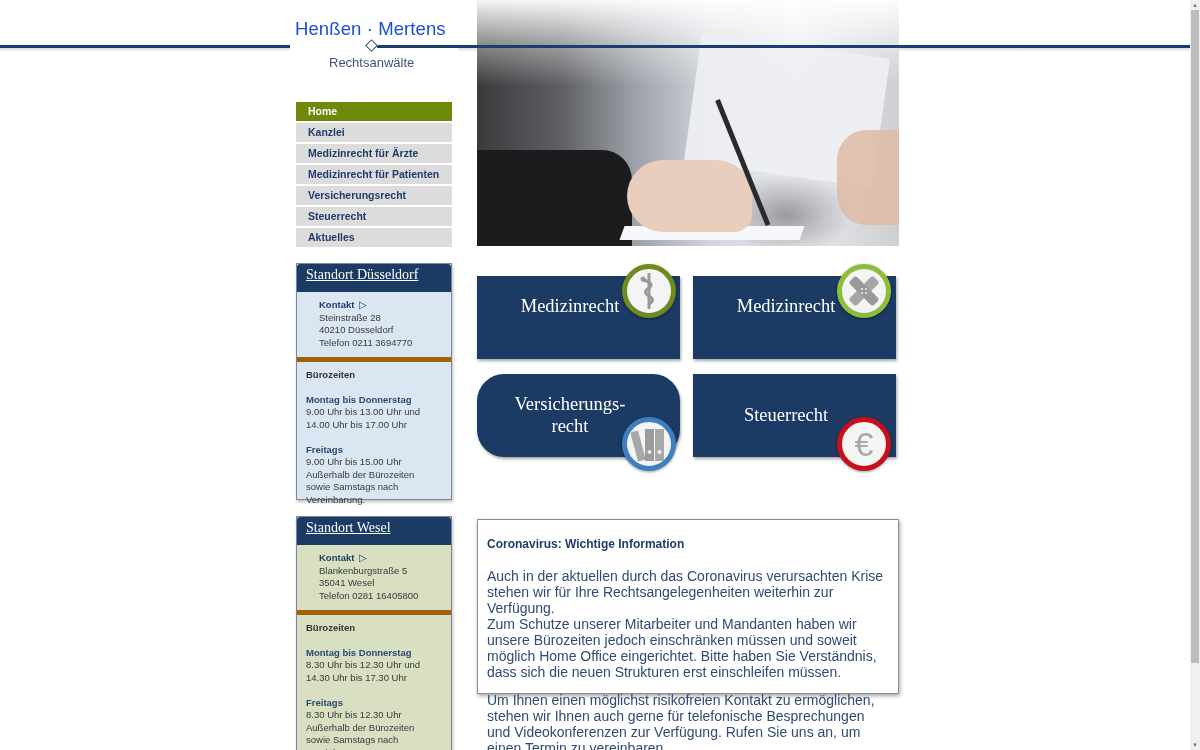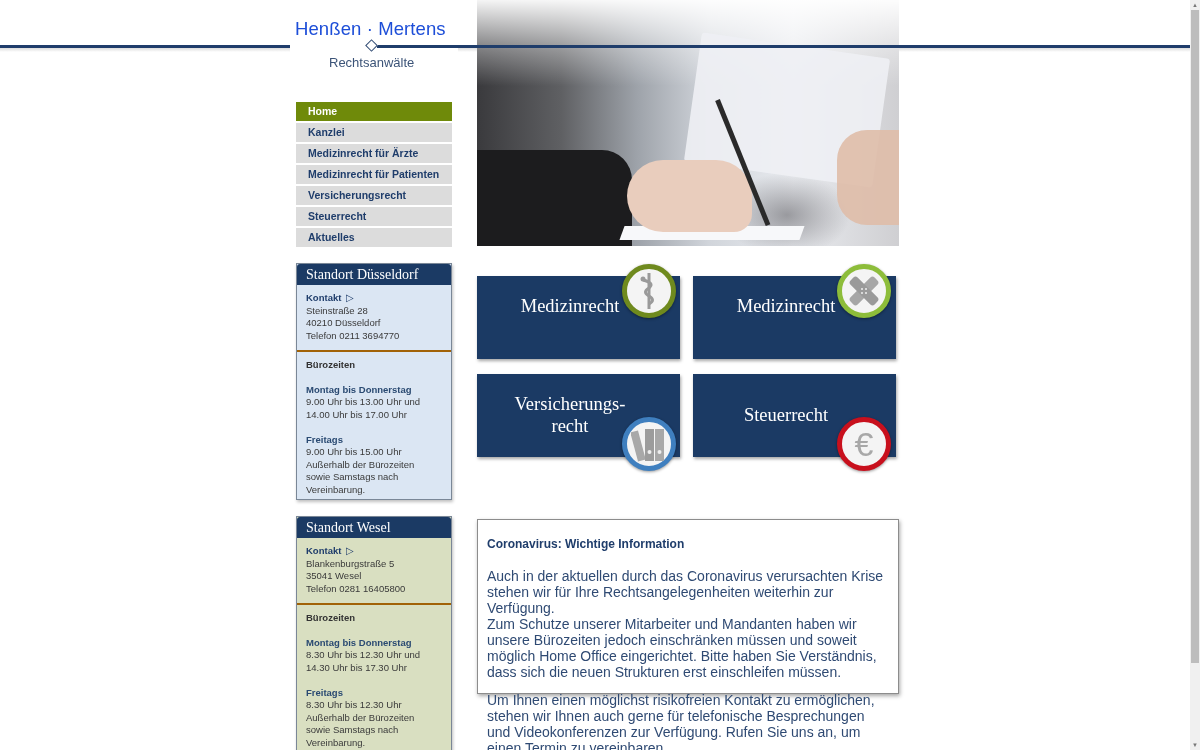--- a/index.html
+++ b/index.html
@@ -19,22 +19,22 @@
 
   
   .nav { position: absolute; left: 296px; top: 102px; width: 156px; }
   .nav-item { display: block; height: 19px; margin-bottom: 2px; background: #dcdcdc; color: #1f3d6b; font-size: 10.5px; font-weight: bold; line-height: 19px; padding-left: 12px; cursor: pointer; white-space: nowrap; }
   .nav-item.active { background: #6f8a0a; color: #ffffff; }
 
   
   .loc { position: absolute; left: 296px; width: 156px; border: 1px solid #7a8797; box-shadow: 1px 2px 3px rgba(0,0,0,0.25); font-size: 9.5px; line-height: 12.5px; color: #3a3a3a; }
   .loc-dus { top: 263px; height: 237px; background: #dbe6f3; }
   .loc-wes { top: 516px; height: 240px; background: #d9dfc1; }
-  .loc-title { background: #1b3a64; color: #fff; font-family: "Liberation Serif", serif; font-size: 14px; height: 21px; line-height: 21px; padding-left: 9px; border-radius: 3px 3px 0 0; }
-  .loc-contact { padding: 7px 9px 8px 9px; border-bottom: 2px solid #a16207; }
+  .loc-title { background: #1b3a64; color: #fff; font-family: "Liberation Serif", serif; font-size: 14px; height: 28px; line-height: 21px; padding-left: 9px; border-radius: 3px 3px 0 0; text-decoration: underline; }
+  .loc-contact { padding: 7px 9px 8px 22px; border-bottom: 5px solid #a16207; }
   .loc-contact-label { color: #1f3d6b; font-weight: bold; cursor: pointer; }
   .loc-contact-arrow { color: #1f3d6b; font-weight: normal; font-size: 10px; margin-left: 2px; }
   .loc-hours { padding: 7px 9px; }
   .loc-hours-title { font-weight: bold; color: #333; margin-bottom: 12px; }
   .loc-day { color: #2a4a72; font-weight: bold; }
   .gap { height: 12.5px; }
 
   
   .hero { position: absolute; left: 477px; top: 0; width: 422px; height: 246px; overflow: hidden;
     background:
@@ -47,21 +47,21 @@
   .hero-paper { position: absolute; left: 145px; top: 226px; width: 180px; height: 14px; background: #f7f8fa; transform: skewX(-20deg); }
   .hero-pen { position: absolute; left: 238px; top: 100px; width: 5px; height: 135px; background: #2a2a2a; transform: rotate(-22deg); transform-origin: top; }
   .hero-hand2 { position: absolute; left: 360px; top: 130px; width: 62px; height: 95px; background: #dfbca8; border-radius: 30px 0 0 30px; opacity: 0.9; }
   .hero-rule { position: absolute; left: 0; top: 45px; width: 422px; height: 3px; background: #1f3d6b; }
 
   
   .tile { position: absolute; width: 203px; height: 83px; background: #1b3a64; box-shadow: 1px 2px 3px rgba(0,0,0,0.35); color: #fff; font-family: "Liberation Serif", serif; font-size: 18.5px; line-height: 22px; text-align: center; cursor: pointer; }
   .tile-text { position: absolute; left: 0; width: 175px; padding-left: 11px; }
   .t1 { left: 477px; top: 276px; }
   .t2 { left: 693px; top: 276px; }
-  .t3 { left: 477px; top: 374px; }
+  .t3 { left: 477px; top: 374px; border-radius: 27px; }
   .t4 { left: 693px; top: 374px; }
   .t1 .tile-text, .t2 .tile-text { top: 19px; }
   .t3 .tile-text { top: 19px; }
   .t4 .tile-text { top: 30px; width: 175px; }
 
   .badge { position: absolute; width: 54px; height: 54px; border-radius: 50%; background: #f4f4f4; box-shadow: 0 1px 3px rgba(0,0,0,0.4); display: flex; align-items: center; justify-content: center; color: #9a9a9a; }
   .b1 { left: 622px; top: 264px; border: 5px solid #6f8a1e; }
   .b2 { left: 837px; top: 264px; border: 5px solid #8dbd3a; }
   .b3 { left: 622px; top: 417px; border: 5px solid #3f7fbf; }
   .b4 { left: 837px; top: 417px; border: 5px solid #c8101d; }

